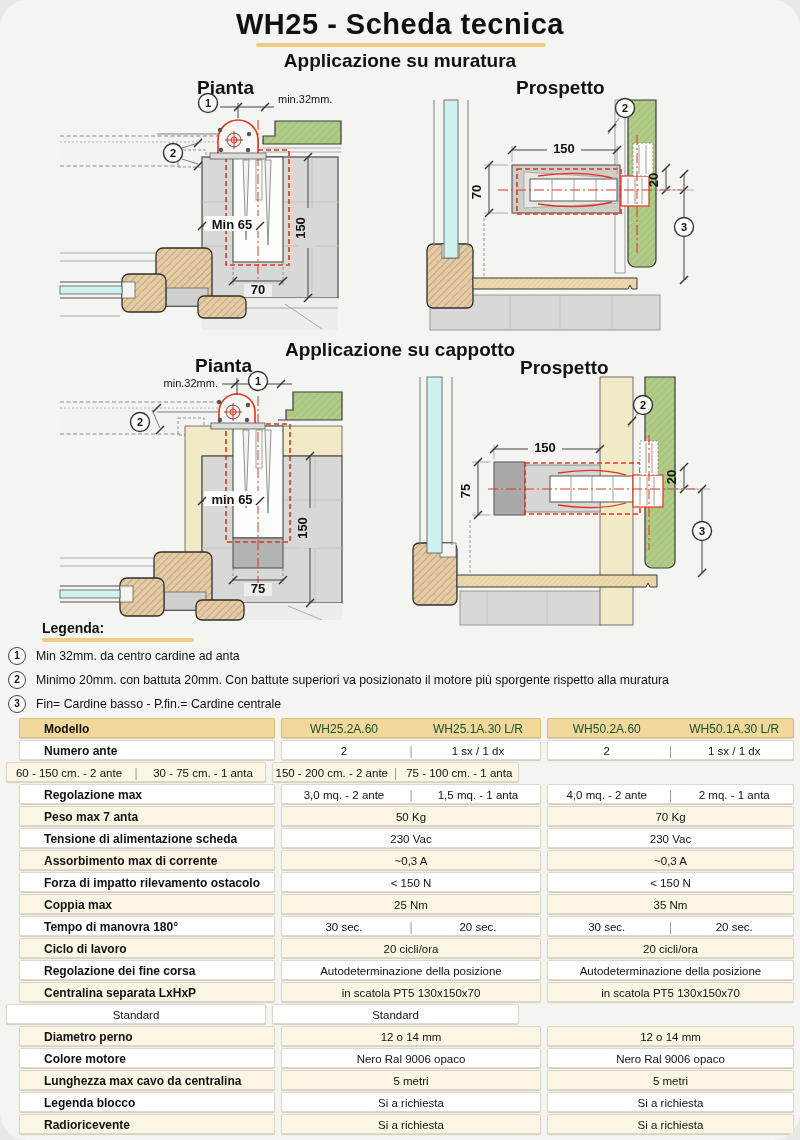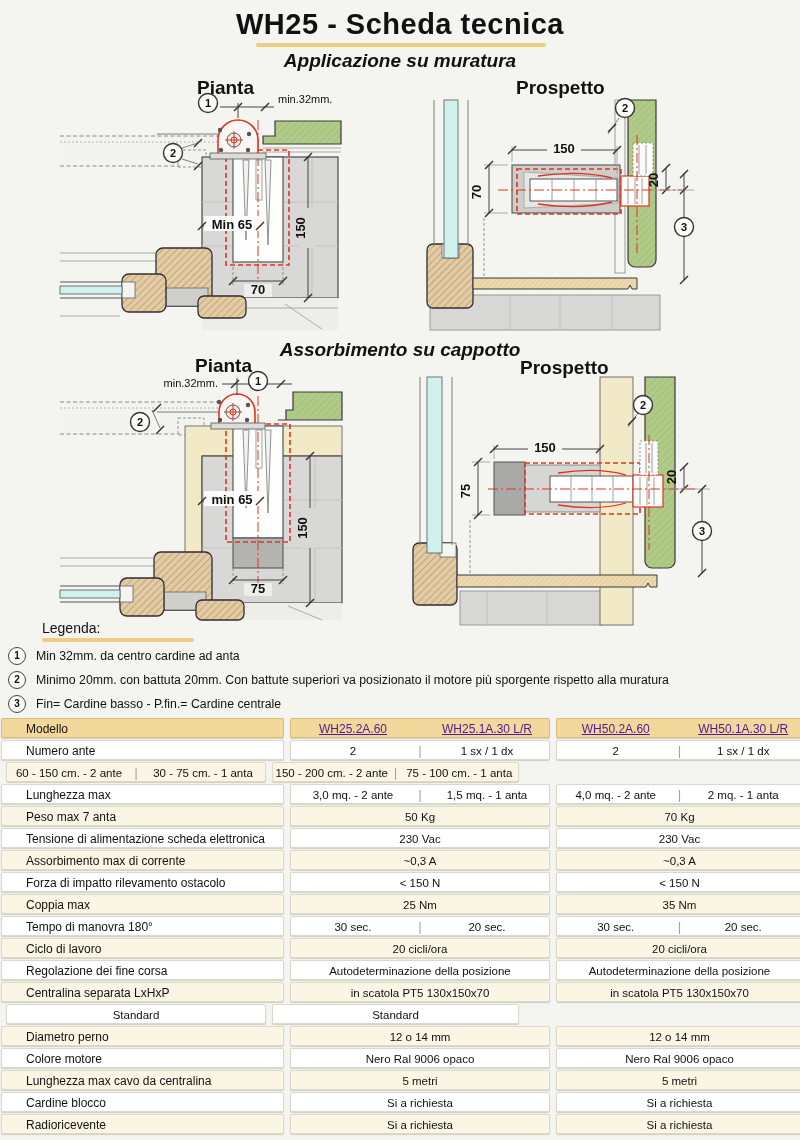--- a/index.html
+++ b/index.html
@@ -1,21 +1,21 @@
 <!DOCTYPE html>
 <html><head>
 <meta charset="utf-8">
 <style>
   html,body{margin:0;padding:0;background:#e8e8e6;}
   .page{position:relative;width:800px;height:1140px;background:#f4f4f1;overflow:hidden;
-        font-family:"Liberation Sans","DejaVu Sans",sans-serif;color:#111;}
+        font-family:"Liberation Sans","DejaVu Sans",sans-serif;color:#111;border-radius:27px;}
   .abs{position:absolute;}
   .page-title{top:8px;left:0;width:100%;text-align:center;font-size:29px;font-weight:bold;letter-spacing:0.5px;}
   .title-underline{top:43px;left:256px;width:290px;height:4px;background:#f0cc80;border-radius:2px;}
-  .h2{left:0;width:100%;text-align:center;font-size:19px;font-weight:bold;font-style:italic;}
+  .h2{left:0;width:100%;text-align:center;font-size:19px;font-weight:bold;}
   .h2-1{top:50px;}
   .h2-2{top:339px;}
   .view-label{font-size:19px;font-weight:bold;}
   
   svg{position:absolute;overflow:visible;}
   .wall{fill:#d8d8d6;stroke:#4a4a4a;stroke-width:1.2;}
   .pocket{fill:#fdfdfc;stroke:#4a4a4a;stroke-width:1.1;}
   .darkblock{fill:#b3b3b0;stroke:#4a4a4a;stroke-width:1;}
   .wood{fill:url(#pWood);stroke:#2f2f2f;stroke-width:1.3;}
   .green{fill:url(#pGreen);stroke:#3a3a3a;stroke-width:1.2;}
@@ -35,42 +35,42 @@
   .dimline{stroke:#444;stroke-width:1;fill:none;}
   .tick{stroke:#333;stroke-width:1.4;}
   .dimtext{font:bold 13px "Liberation Sans",sans-serif;fill:#111;text-anchor:middle;}
   .dimtext-sm{font:11px "Liberation Sans",sans-serif;fill:#111;}
   .mline{stroke:#888;stroke-width:0.8;}
   .spike{fill:#f2f2ef;stroke:#777;stroke-width:0.8;}
   .screw{fill:#555;}
   .refc circle{fill:#fcfcfa;stroke:#333;stroke-width:1.4;}
   .refc text{font:bold 11px "Liberation Sans",sans-serif;fill:#111;text-anchor:middle;}
   
-  .legend-title{font-size:14px;font-weight:normal;}
+  .legend-title{font-size:14px;font-weight:bold;}
   .legend-underline{background:#f0cc80;height:3.5px;border-radius:2px;}
   .legend-item{display:flex;align-items:center;gap:10px;}
   .ref-badge{flex:0 0 auto;width:16px;height:16px;border:1.3px solid #444;border-radius:50%;
              background:#fbfbf9;font-size:10px;font-weight:bold;text-align:center;line-height:16px;}
   .legend-text{font-size:12.3px;white-space:nowrap;}
   
   .spec-table{top:718px;left:0;width:804px;}
   .trow{display:flex;height:20px;margin-bottom:2px;font-size:12px;line-height:20px;}
   .seg{border:1px solid #ddd8c9;border-radius:2px;box-shadow:0 1px 1px rgba(120,110,80,0.28);
        background:#fff;box-sizing:border-box;}
-  .seg-label{width:283px;margin-left:1px;padding-left:24px;}
+  .seg-label{width:256px;margin-left:19px;padding-left:24px;font-weight:bold;}
   .seg-group{display:flex;}
   .seg-g1{width:260px;margin-left:6px;}
   .seg-g2{width:247px;margin-left:6px;}
   .trow.cream .seg{background:#fbf5e3;}
   .trow.header .seg{background:#f3d89c;border-color:#d9bc79;}
   .val{font-size:11.5px;text-align:center;}
   .val.merged{flex:1;}
   .val.half{flex:1;}
   .vdiv{flex:0 0 10px;text-align:center;color:#999;}
-  .hmodel{font-size:12px;color:#4c1d95;text-decoration:underline;}
+  .hmodel{font-size:12px;color:#14532d;}
 </style>
 </head>
 <body>
 
 <div class="page">
 
   <div class="abs page-title">WH25 - Scheda tecnica</div>
   <div class="abs title-underline"></div>
 
   <div class="abs h2 h2-1">Applicazione su muratura</div>
@@ -264,21 +264,21 @@
         <text y="3.5">3</text>
     </g>
     <line class="thin2" x1="219" y1="30" x2="208" y2="46"></line>
     <line class="tick" x1="208" y1="44" x2="216" y2="36"></line>
     <g class="refc" transform="translate(225,20)">
       <circle r="9.5"></circle>
         <text y="3.5">2</text>
     </g>
   </svg>
 
-  <div class="abs h2 h2-2">Assorbimento su cappotto</div>
+  <div class="abs h2 h2-2">Applicazione su cappotto</div>
   <div class="abs view-label" style="left:195px;top:355px;">Pianta</div>
   <div class="abs view-label" style="left:520px;top:357px;">Prospetto</div>
 
   <svg style="left:60px;top:368px;" width="345" height="252" viewBox="0 0 345 252">
     <g>
       <rect x="0" y="34" width="162" height="32" fill="#f3f3f0"></rect>
       <line class="dashline" x1="0" y1="34" x2="166" y2="34"></line>
       <line class="dashline2" x1="0" y1="40" x2="166" y2="40"></line>
       <line class="dashline" x1="0" y1="66" x2="120" y2="66"></line>
       <rect class="dashrect" x="118" y="50" width="26" height="17"></rect>
@@ -499,21 +499,21 @@
             <div class="vdiv">|</div>
             <div class="val half">30 - 75 cm. - 1 anta</div>
           </div>
           <div class="seg seg-group seg-g2">
             <div class="val half">150 - 200 cm. - 2 ante</div>
             <div class="vdiv">|</div>
             <div class="val half">75 - 100 cm. - 1 anta</div>
           </div>
         </div>
         <div class="trow white">
-          <div class="seg seg-label">Lunghezza max</div>
+          <div class="seg seg-label">Regolazione max</div>
           <div class="seg seg-group seg-g1">
             <div class="val half">3,0 mq. - 2 ante</div>
             <div class="vdiv">|</div>
             <div class="val half">1,5 mq. - 1 anta</div>
           </div>
           <div class="seg seg-group seg-g2">
             <div class="val half">4,0 mq. - 2 ante</div>
             <div class="vdiv">|</div>
             <div class="val half">2 mq. - 1 anta</div>
           </div>
@@ -632,21 +632,21 @@
         <div class="trow cream">
           <div class="seg seg-label">Lunghezza max cavo da centralina</div>
           <div class="seg seg-group seg-g1">
             <div class="val merged">5 metri</div>
           </div>
           <div class="seg seg-group seg-g2">
             <div class="val merged">5 metri</div>
           </div>
         </div>
         <div class="trow white">
-          <div class="seg seg-label">Cardine blocco</div>
+          <div class="seg seg-label">Legenda blocco</div>
           <div class="seg seg-group seg-g1">
             <div class="val merged">Si a richiesta</div>
           </div>
           <div class="seg seg-group seg-g2">
             <div class="val merged">Si a richiesta</div>
           </div>
         </div>
         <div class="trow cream">
           <div class="seg seg-label">Radioricevente</div>
           <div class="seg seg-group seg-g1">

